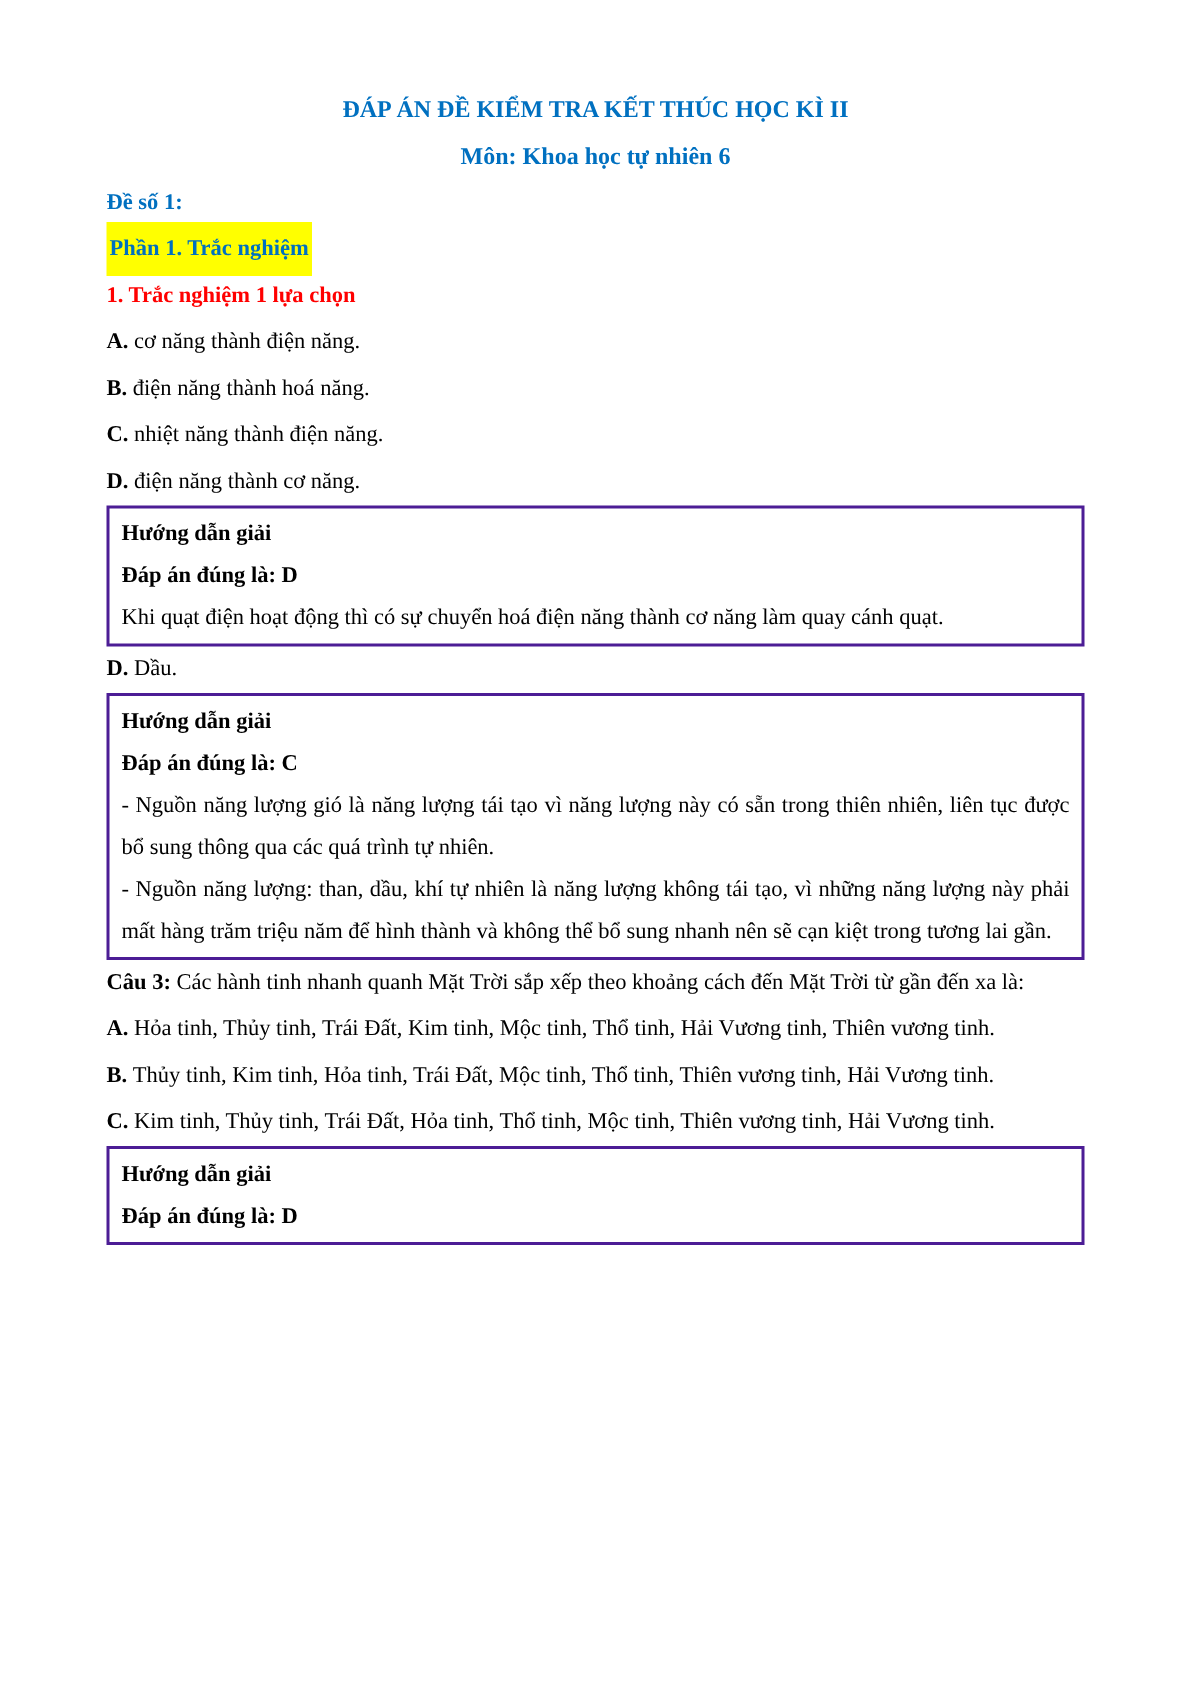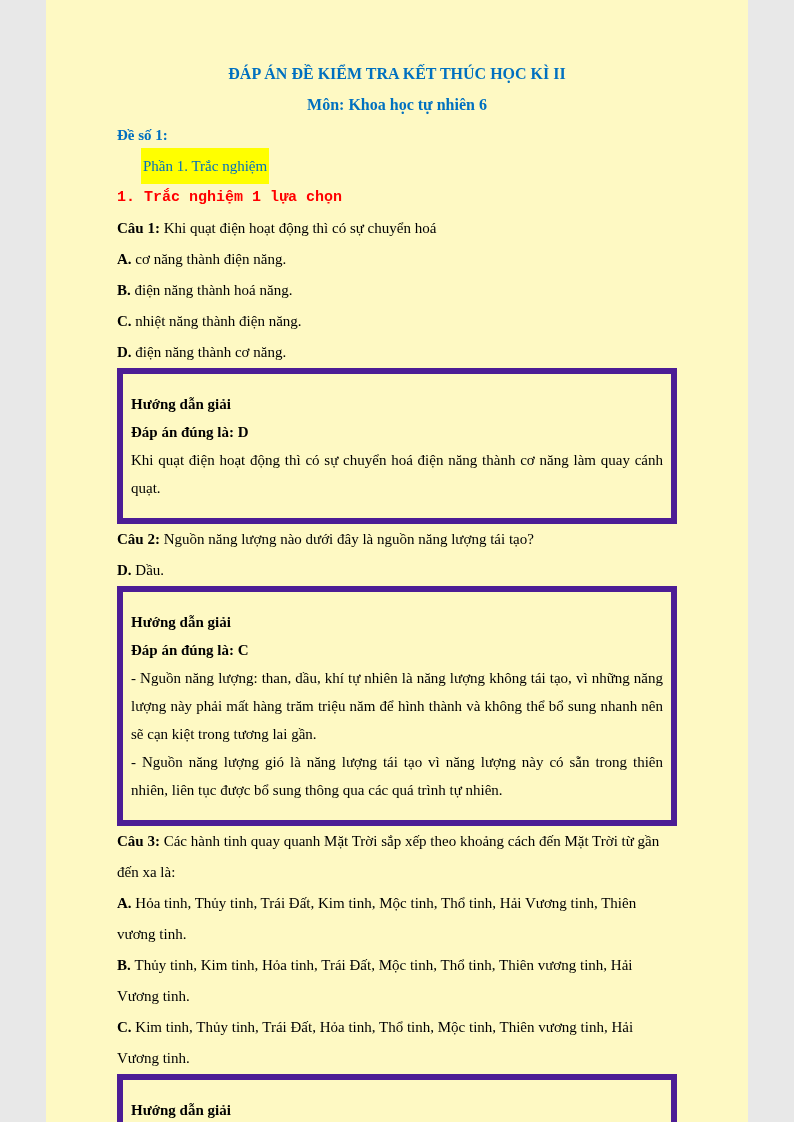--- a/index.html
+++ b/index.html
@@ -1,85 +1,82 @@
 <!DOCTYPE html>
 <html><head>
 <meta charset="utf-8">
 <style>
   html, body { margin: 0; padding: 0; background: #e8e8e8; }
   .page {
     position: relative;
-    width: 702px;
+    width: 794px;
     height: 1122px;
     margin: 0 auto;
-    background: #fef9c3;
+    background: #ffffff;
     box-sizing: border-box;
     padding: 58px 71px 40px 71px;
     font-family: "Liberation Serif", "DejaVu Serif", serif;
     font-size: 15px;
     color: #000000;
     overflow: hidden;
   }
   .page p { margin: 0; line-height: 31px; }
   .center { text-align: center; }
   .bold { font-weight: bold; }
   .blue { color: #0070C0; }
-  .red  { color: #FF0000; font-family: Liberation Mono, monospace; }
+  .red  { color: #FF0000; }
   .title-line { font-size: 16px; font-weight: bold; color: #0070C0; }
   .highlight {
     background: #FFFF00;
     color: #0070C0;
-    font-weight: normal;
+    font-weight: bold;
     padding: 10px 2px;
-    margin-left: 24px;
   }
   .solution-box {
-    border: 6px solid #4c1d95;
-    padding: 16px 8px;
+    border: 2px solid #4c1d95;
+    padding: 3px 8px;
     margin: 0;
   }
   .solution-box p { line-height: 28px; }
   .justify { text-align: justify; }
   b { font-weight: bold; }
 </style>
 </head>
 <body>
 
 <div class="page">
 
   <p class="center title-line">ĐÁP ÁN ĐỀ KIỂM TRA KẾT THÚC HỌC KÌ II</p>
   <p class="center title-line">Môn: Khoa học tự nhiên 6</p>
 
   <p class="blue bold">Đề số 1:</p>
   <p><span class="highlight">Phần 1. Trắc nghiệm</span></p>
   <p class="red bold">1. Trắc nghiệm 1 lựa chọn</p>
 
-  <p><b>Câu 1: </b><span>Khi quạt điện hoạt động thì có sự chuyển hoá</span></p>
   <p><b>A. </b><span>cơ năng thành điện năng.</span></p>
   <p><b>B. </b><span>điện năng thành hoá năng.</span></p>
   <p><b>C. </b><span>nhiệt năng thành điện năng.</span></p>
   <p><b>D. </b><span>điện năng thành cơ năng.</span></p>
 
   <div class="solution-box">
     <p class="bold">Hướng dẫn giải</p>
     <p class="bold">Đáp án đúng là: D</p>
     <p class="justify">Khi quạt điện hoạt động thì có sự chuyển hoá điện năng thành cơ năng làm quay cánh quạt.</p>
   </div>
 
-  <p><b>Câu 2: </b><span>Nguồn năng lượng nào dưới đây là nguồn năng lượng tái tạo?</span></p>
   <p><b>D. </b><span>Dầu.</span></p>
 
   <div class="solution-box">
     <p class="bold">Hướng dẫn giải</p>
     <p class="bold">Đáp án đúng là: C</p>
+    <p class="justify">- Nguồn năng lượng gió là năng lượng tái tạo vì năng lượng này có sẵn trong thiên nhiên, liên tục được bổ sung thông qua các quá trình tự nhiên.</p>
     <p class="justify">- Nguồn năng lượng: than, dầu, khí tự nhiên là năng lượng không tái tạo, vì những năng lượng này phải mất hàng trăm triệu năm để hình thành và không thể bổ sung nhanh nên sẽ cạn kiệt trong tương lai gần.</p>
-    <p class="justify">- Nguồn năng lượng gió là năng lượng tái tạo vì năng lượng này có sẵn trong thiên nhiên, liên tục được bổ sung thông qua các quá trình tự nhiên.</p>
   </div>
 
-  <p><b>Câu 3: </b><span>Các hành tinh quay quanh Mặt Trời sắp xếp theo khoảng cách đến Mặt Trời từ gần đến xa là:</span></p>
+  <p><b>Câu 3: </b><span>Các hành tinh nhanh quanh Mặt Trời sắp xếp theo khoảng cách đến Mặt Trời từ gần đến xa là:</span></p>
   <p><b>A. </b><span>Hỏa tinh, Thủy tinh, Trái Đất, Kim tinh, Mộc tinh, Thổ tinh, Hải Vương tinh, Thiên vương tinh.</span></p>
   <p><b>B. </b><span>Thủy tinh, Kim tinh, Hỏa tinh, Trái Đất, Mộc tinh, Thổ tinh, Thiên vương tinh, Hải Vương tinh.</span></p>
   <p><b>C. </b><span>Kim tinh, Thủy tinh, Trái Đất, Hỏa tinh, Thổ tinh, Mộc tinh, Thiên vương tinh, Hải Vương tinh.</span></p>
 
   <div class="solution-box">
     <p class="bold">Hướng dẫn giải</p>
     <p class="bold">Đáp án đúng là: D</p>
   </div>
 
 </div>

